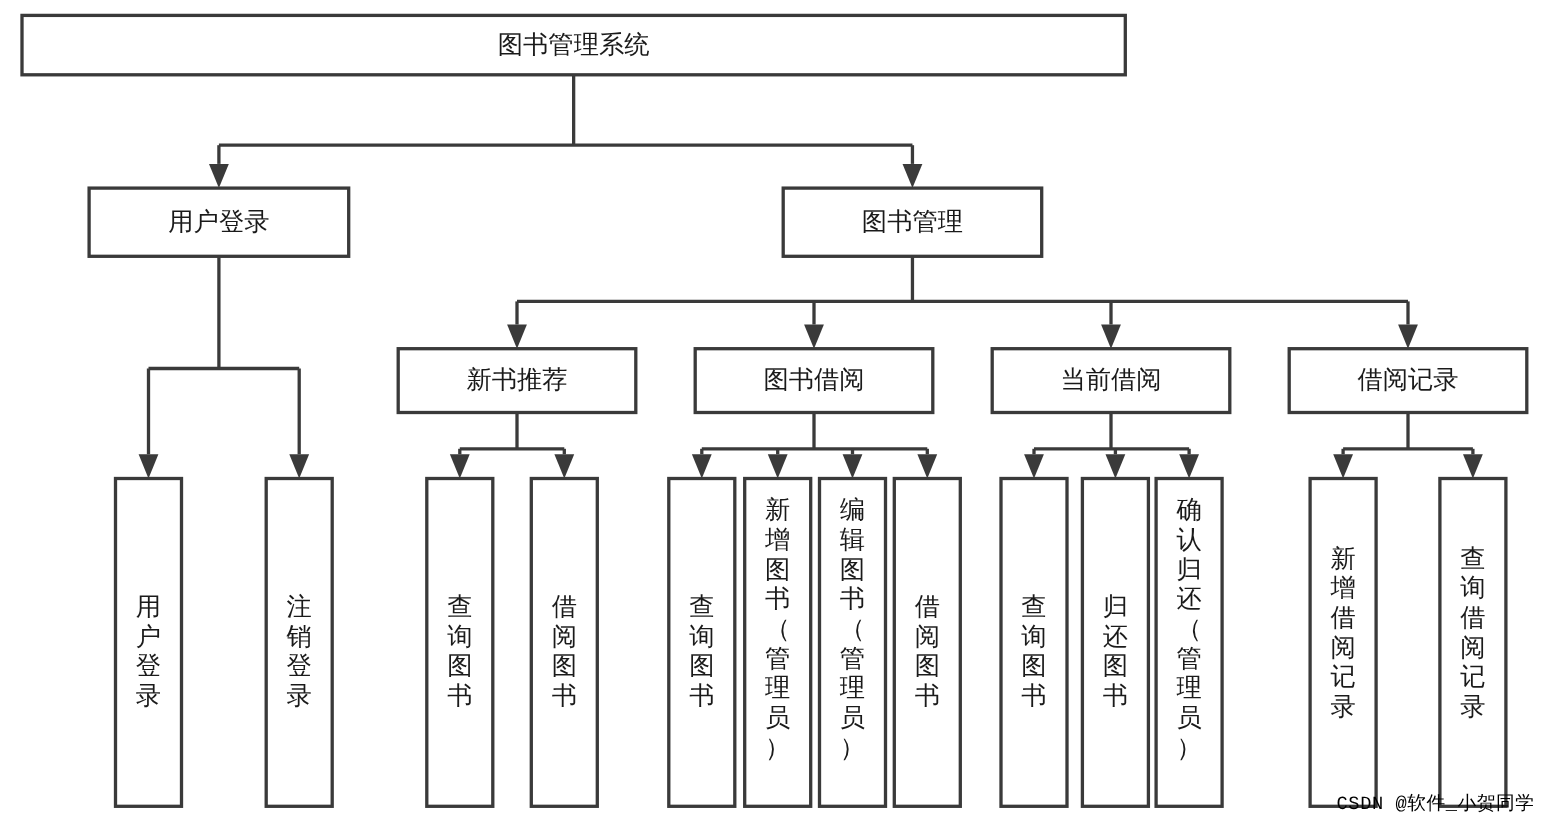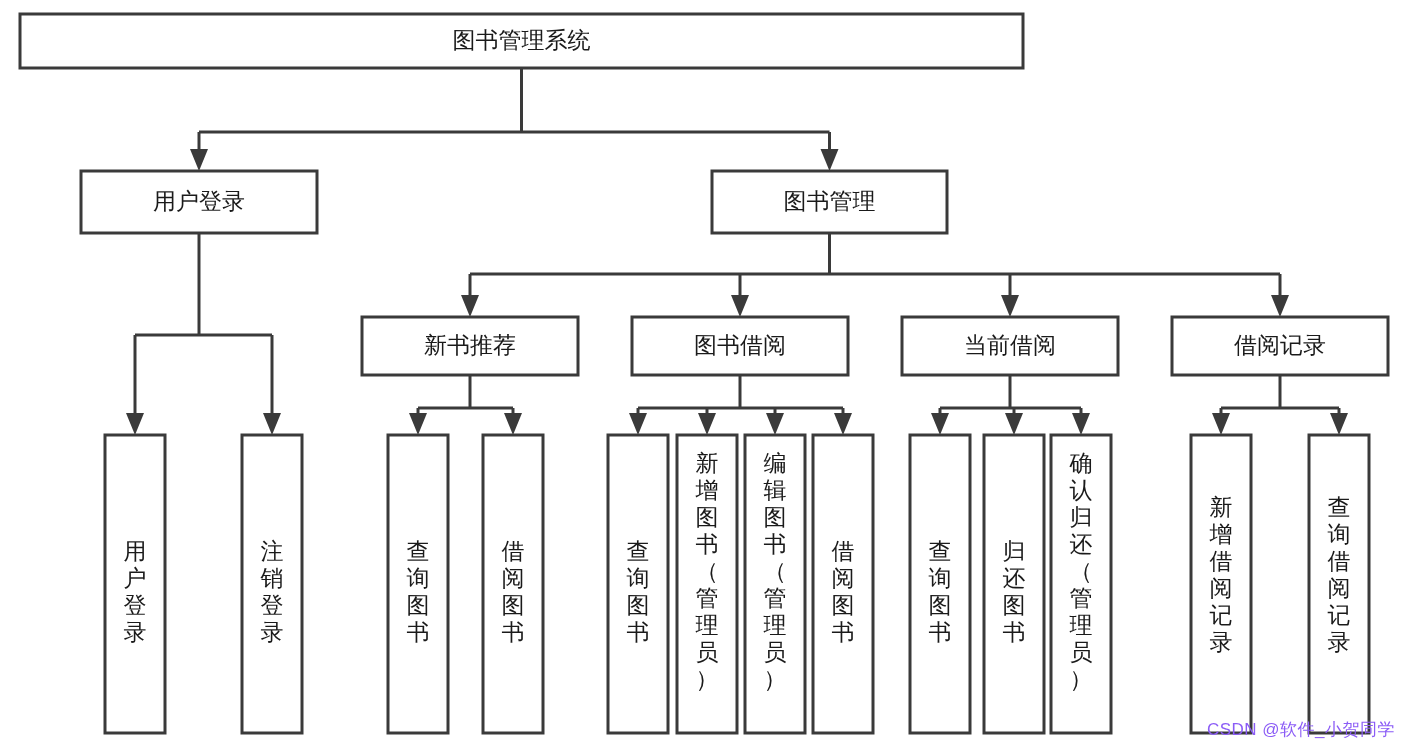--- a/index.html
+++ b/index.html
@@ -52,23 +52,23 @@
   .node-label-vertical {
     fill: #1a1a1a;
     font-family: "Liberation Sans", "DejaVu Sans", sans-serif;
     font-size: 23px;
     text-anchor: middle;
   }
   .watermark {
     position: absolute;
     right: 10px;
     bottom: 6px;
-    color: #8b5cf6;
+    color: #000000;
     font-size: 17px;
-    font-family: Liberation Sans, sans-serif;
+    font-family: Liberation Mono, monospace;
     letter-spacing: 0.5px;
     white-space: nowrap;
     pointer-events: none;
   }
 </style>
 </head>
 <body>
 
 <div id="diagram-root">
   <svg id="flow-svg" viewBox="0 0 1405 747">

